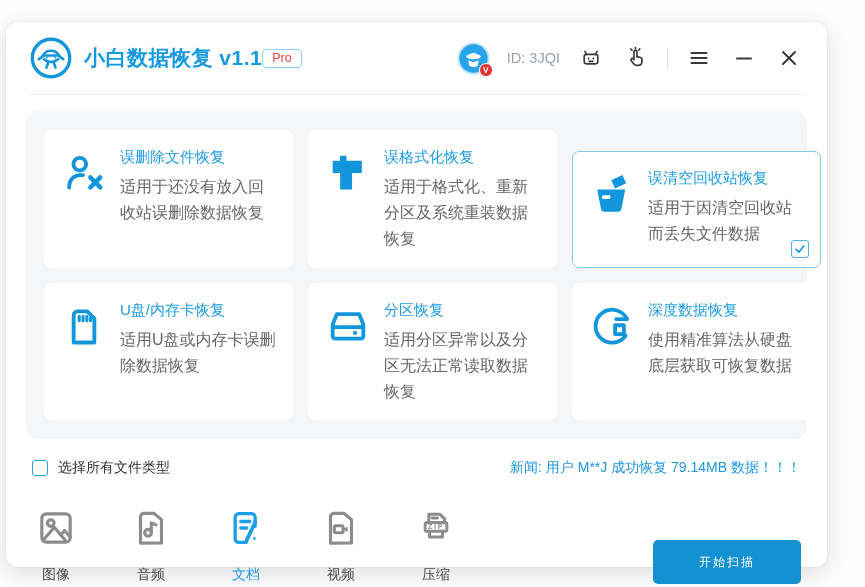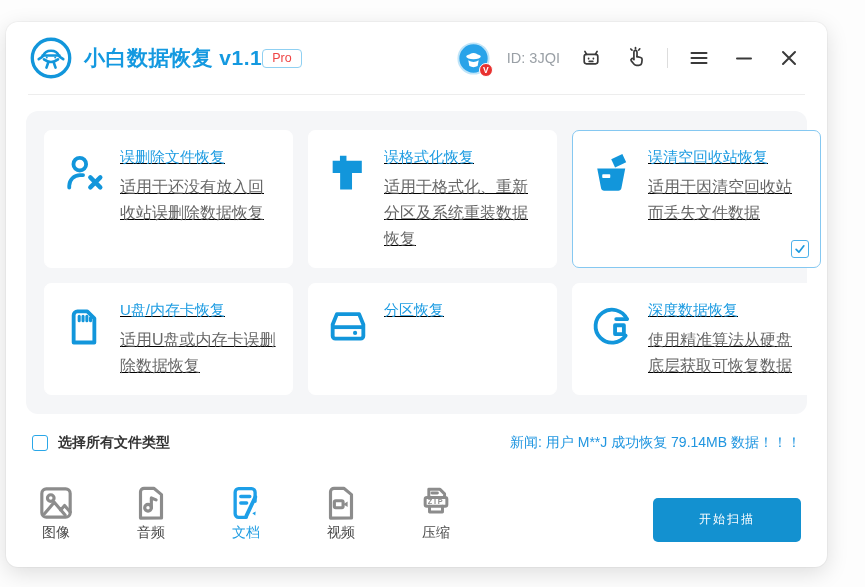--- a/index.html
+++ b/index.html
@@ -24,42 +24,42 @@
     border-radius:50%; font-size:8.5px; font-weight:bold; display:flex; align-items:center; justify-content:center; border:1.5px solid #fff; }
   .user-id { font-size:14.5px; color:#9aa0a6; }
   .hbtn { background:none; border:none; width:28px; height:28px; color:#3a3a3a; cursor:pointer; display:flex; align-items:center; justify-content:center; }
   .hbtn svg { width:24px; height:24px; }
   .vdiv { width:1px; height:20px; background:#ddd; }
 
   .header-divider { height:1px; background:#ededed; margin:0 22px; flex:none; }
 
   
   .panel { margin:16px 20px 0; background:#f5f6f8; border-radius:12px; padding:19px 18px; flex:none;
-    display:grid; grid-template-columns:repeat(3,1fr); gap:15px;text-decoration:underline; }
+    display:grid; grid-template-columns:repeat(3,1fr); gap:15px; }
   .card { position:relative; background:#fff; border:1px solid #fff; border-radius:7px; padding:17px 14px 15px 16px;
     display:flex; gap:13px; min-height:97px; cursor:pointer; }
-  .card.selected { border:1px solid #85c8f1; }
+  .card.selected { border:1px solid #85c8f1;margin-top:21px; }
   .card-icon { width:46px; height:46px; color:#1296db; flex:none; margin-top:2px; }
   .card-title { font-size:15px; color:#1e9ce2; margin-bottom:7px; }
   .card-desc { font-size:16px; color:#666; line-height:1.62; width:158px; }
   .card-check { position:absolute; right:11px; bottom:9px; width:18px; height:18px; border:1.5px solid #4db1ea; border-radius:3px;
     display:flex; align-items:center; justify-content:center; background:#fff; }
   .card-check svg { width:12px; height:12px; }
 
   
   .option-row { margin:20px 26px 0; display:flex; align-items:center; justify-content:space-between; flex:none; }
-  .select-all { display:flex; align-items:center; gap:10px; cursor:pointer;font-weight:bold; }
+  .select-all { display:flex; align-items:center; gap:10px; cursor:pointer; }
   .checkbox { width:16px; height:16px; border:1.5px solid #2aa7e8; border-radius:3px; background:#fff; }
   .select-all-label { font-size:14px; color:#333; }
   .news { font-size:14px; color:#2196e0;text-align:right; }
 
   
   .bottom-row { margin:30px 26px 0; display:flex; align-items:flex-end; flex:none; }
   .types { display:flex; gap:47px; }
-  .type { display:flex; flex-direction:column; align-items:center; width:48px; cursor:pointer; color:#8c8c8c; }
+  .type { display:flex; flex-direction:column; align-items:center; gap:17px; width:48px; cursor:pointer; color:#8c8c8c; }
   .type .t-icon { width:42px; height:42px; }
   .type .t-label { font-size:14px; color:#4a4a4a; }
   .type.active { color:#1d9fe8;text-align:center; }
   .type.active .t-label { color:#1e9ce2; }
   .scan-btn { margin-left:auto; width:148px; height:44px; background:#1391d0; border:none; border-radius:5px;
     color:#fff; font-size:12px; letter-spacing:2px; cursor:pointer; font-family:inherit; }
 
   svg { display:block; }
 </style>
 </head>
@@ -199,20 +199,21 @@
     <div class="card">
       <span class="card-icon">
         <svg viewBox="0 0 24 24" fill="none" stroke="currentColor" stroke-width="2" stroke-linejoin="round">
           <path d="M6.2 5.8h11.6l2.2 5.4v6a1.4 1.4 0 0 1-1.4 1.4H5.4A1.4 1.4 0 0 1 4 17.2v-6z"></path>
           <path d="M4 12.6h16"></path>
           <circle cx="15.7" cy="15.6" r="1.1" fill="currentColor" stroke="none"></circle>
         </svg>
       </span>
       <span>
         <div class="card-title">分区恢复</div>
+        <div class="card-desc">适用分区异常以及分区无法正常读取数据恢复</div>
       </span>
     </div>
 
     <div class="card">
       <span class="card-icon">
         <svg viewBox="0 0 24 24" fill="none" stroke="currentColor" stroke-width="2" stroke-linecap="round" stroke-linejoin="round">
           <path d="M19.8 8.4A8.6 8.6 0 1 0 19.1 17"></path>
           <path d="M19.8 8.4h-5.6"></path>
           <rect x="13.6" y="11.6" width="4.6" height="4.6"></rect>
         </svg>

